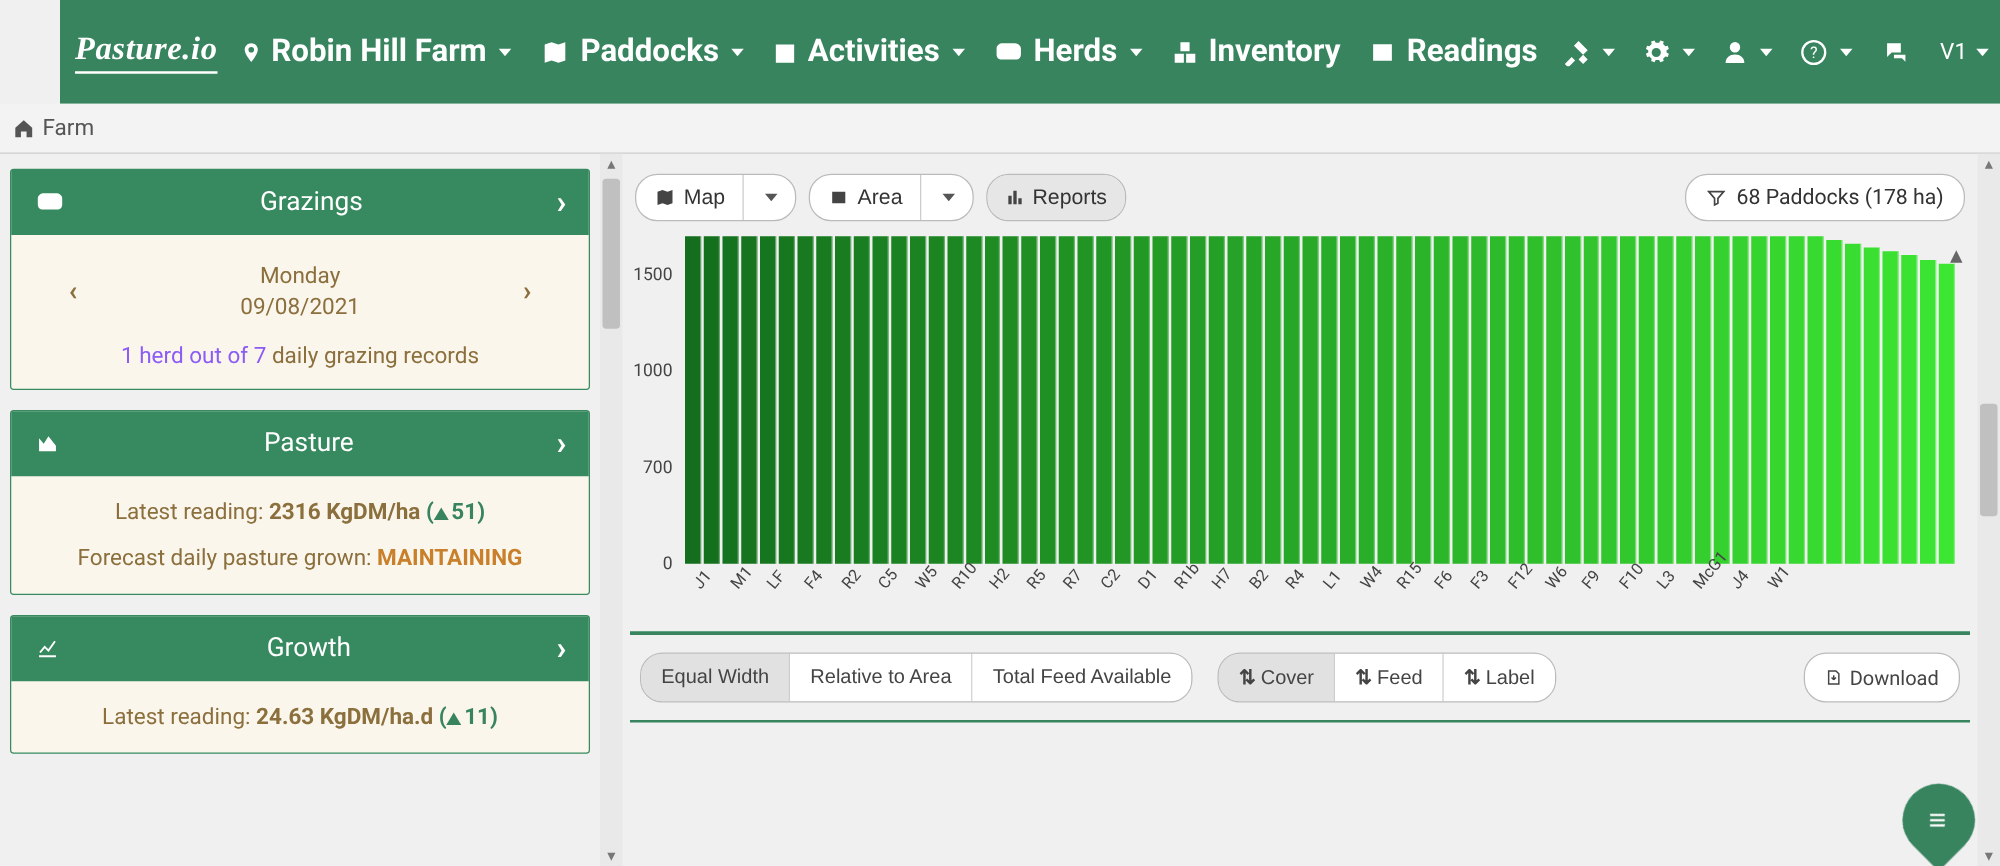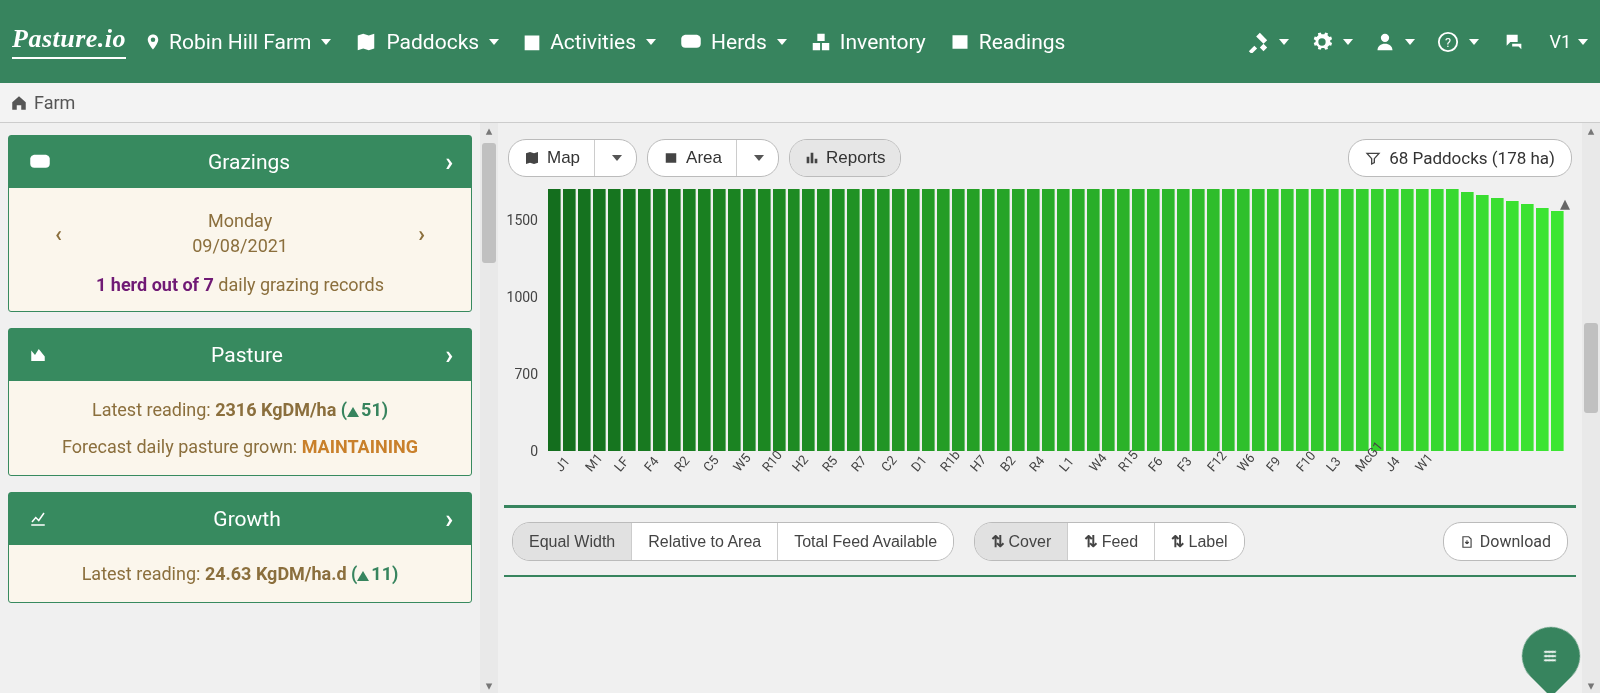--- a/index.html
+++ b/index.html
@@ -1,21 +1,21 @@
 <!DOCTYPE html>
 <html><head>
 <meta charset="utf-8">
 <style>
   * { box-sizing: border-box; margin: 0; padding: 0; }
   body { font-family: -apple-system, "Segoe UI", Roboto, Arial, sans-serif; background: #f0f0f0; width: 1600px; height: 693px; overflow: hidden; font-size: 14px; color: #333; }
   
   
-  .navbar { background: #37845e; height: 83px; display: flex; align-items: center; padding: 0 12px; color: #fff; }
+  .navbar { background: #37845e; height: 83px; display: flex; align-items: center; padding: 0 12px; color: #fff; margin-left: 48px; }
   .brand { font-family: Georgia, "Times New Roman", serif; font-style: italic; font-size: 26px; font-weight: 700; letter-spacing: .5px; border-bottom: 2px solid #fff; padding-bottom: 3px; margin-right: 18px; }
-  .nav-group { display: flex; align-items: center; gap: 22px; font-size: 21px; font-weight: 400; }
+  .nav-group { display: flex; align-items: center; gap: 22px; font-size: 25px; font-weight: 700; }
   .nav-item { display: flex; align-items: center; gap: 7px; cursor: pointer; white-space: nowrap; }
   .nav-item svg { fill: #fff; }
   .caret { width: 0; height: 0; border-left: 5px solid transparent; border-right: 5px solid transparent; border-top: 6px solid #fff; display: inline-block; margin-left: 3px; }
   .nav-spacer { flex: 1; }
   .nav-right { display: flex; align-items: center; gap: 22px; margin-left: 20px; }
   .version { font-size: 18px; display: flex; align-items: center; gap: 4px; }
 
   
   .breadcrumb-bar { background: #f3f3f3; border-bottom: 1px solid #ccc; height: 40px; display: flex; align-items: center; padding: 0 10px; color: #555; font-size: 18px; gap: 6px; }
   .breadcrumb-bar svg { fill: #555; }
@@ -30,21 +30,21 @@
   .card { border: 1px solid #378a5f; border-radius: 3px; background: #fbf6ec; margin-bottom: 16px; }
   .card-head { background: #378a5f; color: #fff; height: 52px; display: flex; align-items: center; padding: 0 18px; font-size: 21px; position: relative; }
   .card-head .title { flex: 1; text-align: center; font-weight: 400; }
   .card-head .chev { font-size: 26px; font-weight: 700; }
   .card-head svg { fill:#fff; }
   .card-body { padding: 12px 16px; text-align: center; color: #8b6f3d; font-size: 18px; }
   .date-nav { display: flex; justify-content: space-between; align-items: center; padding: 8px 30px; }
   .date-nav .arrow { font-size: 22px; color: #8b6f3d; cursor: pointer; font-weight: 700; }
   .date-center { line-height: 1.4; }
   .herd-line { padding: 8px 0 4px; font-size: 18px; }
-  .herd-line b { color: #701a75; font-weight: 700; }
+  .herd-line b { color: #8b5cf6; font-weight: 400; }
   .metric { padding: 6px 0; font-size: 18px; color: #8b6f3d; }
   .metric .val { font-weight: 700; }
   .trend { color: #37845e; font-weight: 700; }
   .trend-arrow { display:inline-block; width:0; height:0; border-left:6px solid transparent; border-right:6px solid transparent; border-bottom:10px solid #37845e; vertical-align: middle; margin-right:2px;}
   .forecast { padding: 10px 0 6px; font-size: 18px; color: #8b6f3d; }
   .maintain { color: #c9802b; font-weight: 700; }
 
   
   .content { flex: 1; display: flex; flex-direction: column; padding: 16px 6px 0 6px; min-width: 0; }
   .toolbar { display: flex; align-items: center; gap: 10px; margin-bottom: 12px; padding: 0 4px; }

